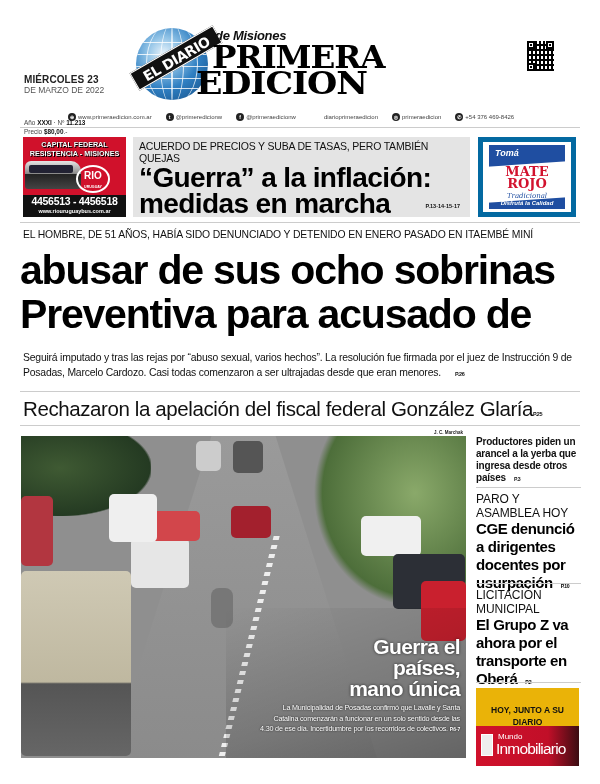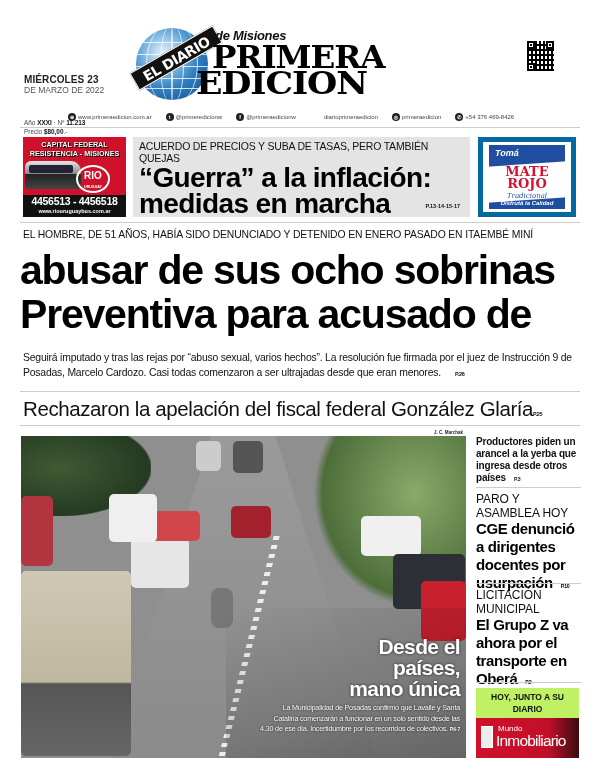--- a/index.html
+++ b/index.html
@@ -83,21 +83,21 @@
     .photo-cap .pg { font-size: 5px; font-weight: bold; }
 
     
     .col { left: 476px; width: 105px; }
     .col-sep { left: 476px; width: 105px; height: 1px; background: #ccc; }
     .brief1 { top: 436px; font-size: 10px; font-weight: bold; line-height: 12px; letter-spacing: -0.2px; }
     .brief-kicker { font-size: 12px; letter-spacing: -0.1px; color: #111; }
     .brief-title { font-size: 15px; font-weight: bold; line-height: 18px; letter-spacing: -0.4px; color: #000; }
     .pg-sm { font-size: 5.2px; font-weight: bold; margin-left: 8px; }
     .ad-mundo { left: 476px; top: 688px; width: 103px; height: 70px; }
-    .ad-mundo .yel { height: 30px; background: #bef264; text-align: center; font-weight: bold; font-size: 8.5px; line-height: 12px; padding-top: 3px; color: #111; }
+    .ad-mundo .yel { height: 38px; background: #eab308; text-align: center; font-weight: bold; font-size: 8.5px; line-height: 12px; padding-top: 16px; color: #111; }
     .ad-mundo .red { height: 40px; background: linear-gradient(90deg,#d0112b 0%,#c10f28 70%,#3b0c12 100%); position: relative; color: #fff; padding-left: 44px; }
     .ad-mundo .door { position: absolute; left: 5px; top: 8px; width: 12px; height: 22px; border: 1.5px solid #fff; background: #eee; }
     .ad-mundo .m1 { position: absolute; left: 22px; top: 6px; font-size: 8px; }
     .ad-mundo .m2 { position: absolute; left: 20px; top: 14px; font-size: 15.5px; font-weight: normal; letter-spacing: -0.8px; }
   </style>
 </head>
 <body>
 
 <div class="abs date-block">
   <div class="date-day">MIÉRCOLES 23</div>
@@ -223,21 +223,21 @@
   <div class="car" style="left:88px;top:58px;width:48px;height:48px;background:#efefef;"></div>
   <div class="car" style="left:175px;top:5px;width:25px;height:30px;background:#ccc;"></div>
   <div class="car" style="left:212px;top:5px;width:30px;height:32px;background:#555;"></div>
   <div class="car" style="left:340px;top:80px;width:60px;height:40px;background:#f0f0f0;"></div>
   <div class="car" style="left:372px;top:118px;width:72px;height:55px;background:#2c2f36;"></div>
   <div class="car" style="left:400px;top:145px;width:45px;height:60px;background:#c9202e;"></div>
   <div class="car" style="left:0;top:60px;width:32px;height:70px;background:#b23640;"></div>
   <div class="car" style="left:190px;top:152px;width:22px;height:40px;background:#777;border-radius:8px;"></div>
   <div class="shade"></div>
   <div class="photo-title">
-    <div>Desde el</div>
+    <div>Guerra el</div>
     <div>países,</div>
     <div>mano única</div>
   </div>
   <div class="photo-cap">
     <span>La Municipalidad de Posadas confirmó que Lavalle y Santa Catalina comenzarán a funcionar en un solo sentido desde las 4.30 de ese día. Incertidumbre por los recorridos de colectivos.</span> <span class="pg">P.6-7</span>
   </div>
 </div>
 
 <div class="abs col brief1">
   <span>Productores piden un arancel a la yerba que ingresa desde otros países</span><span class="pg-sm">P.3</span>

